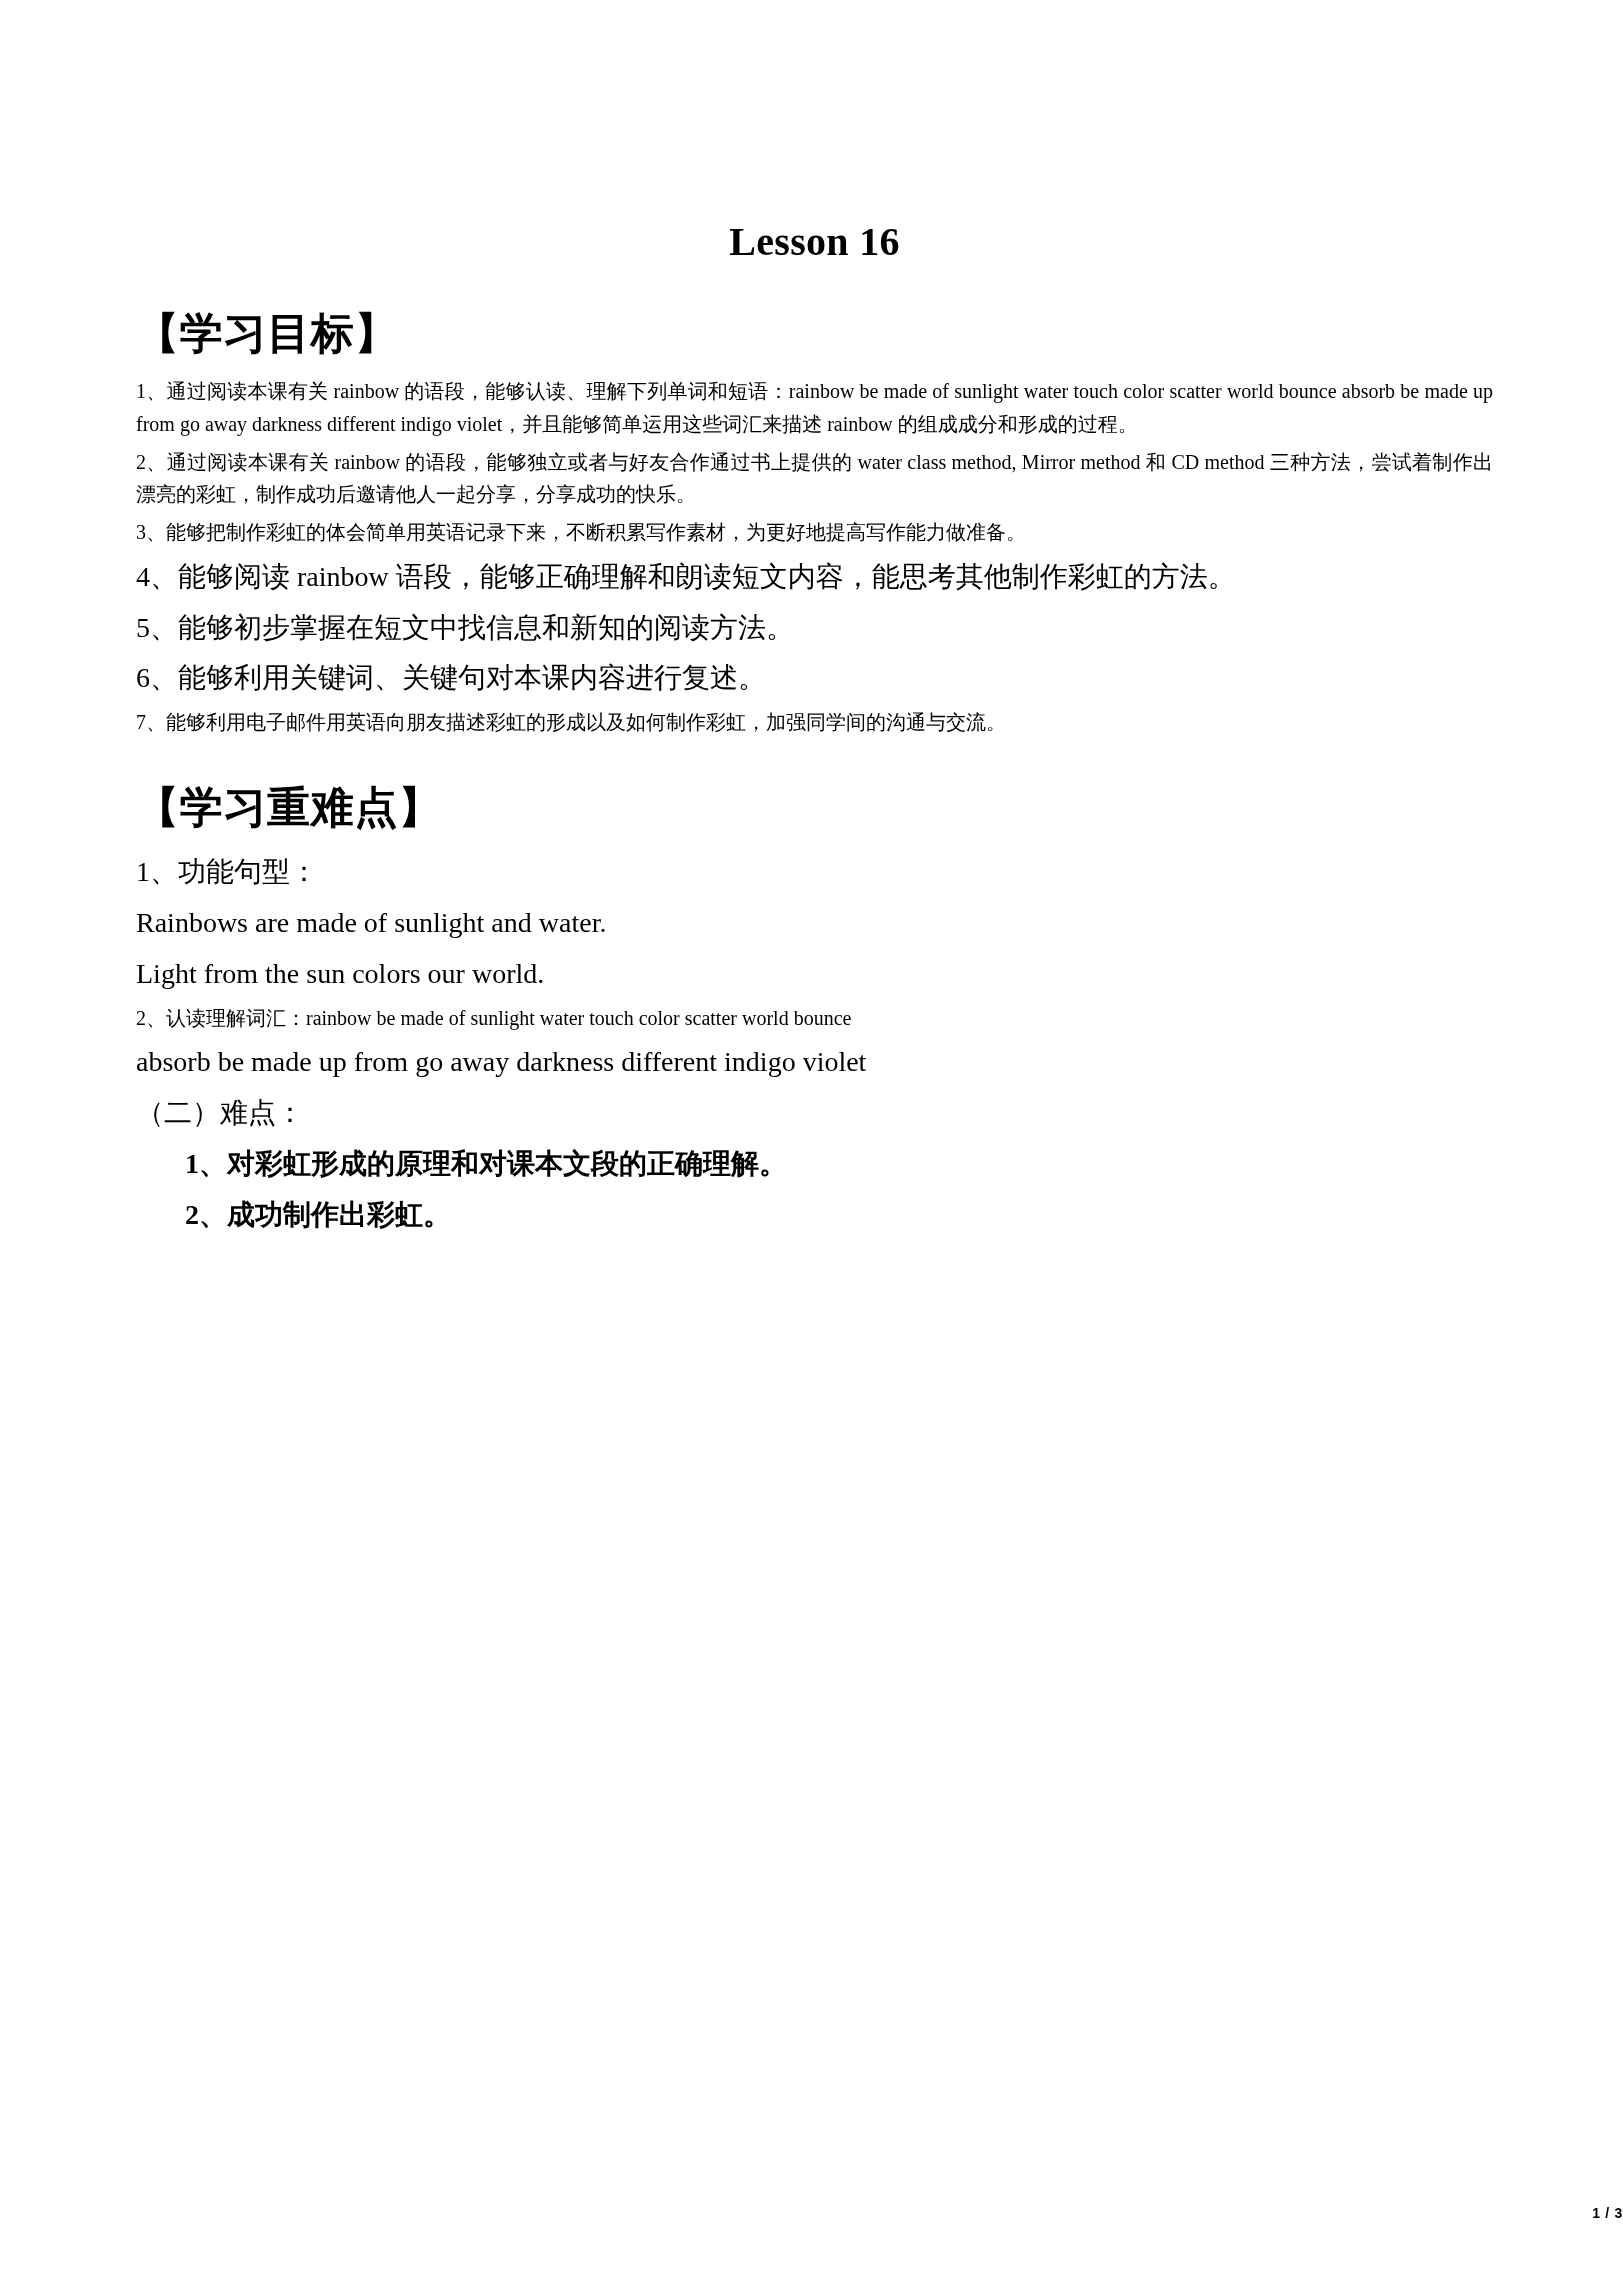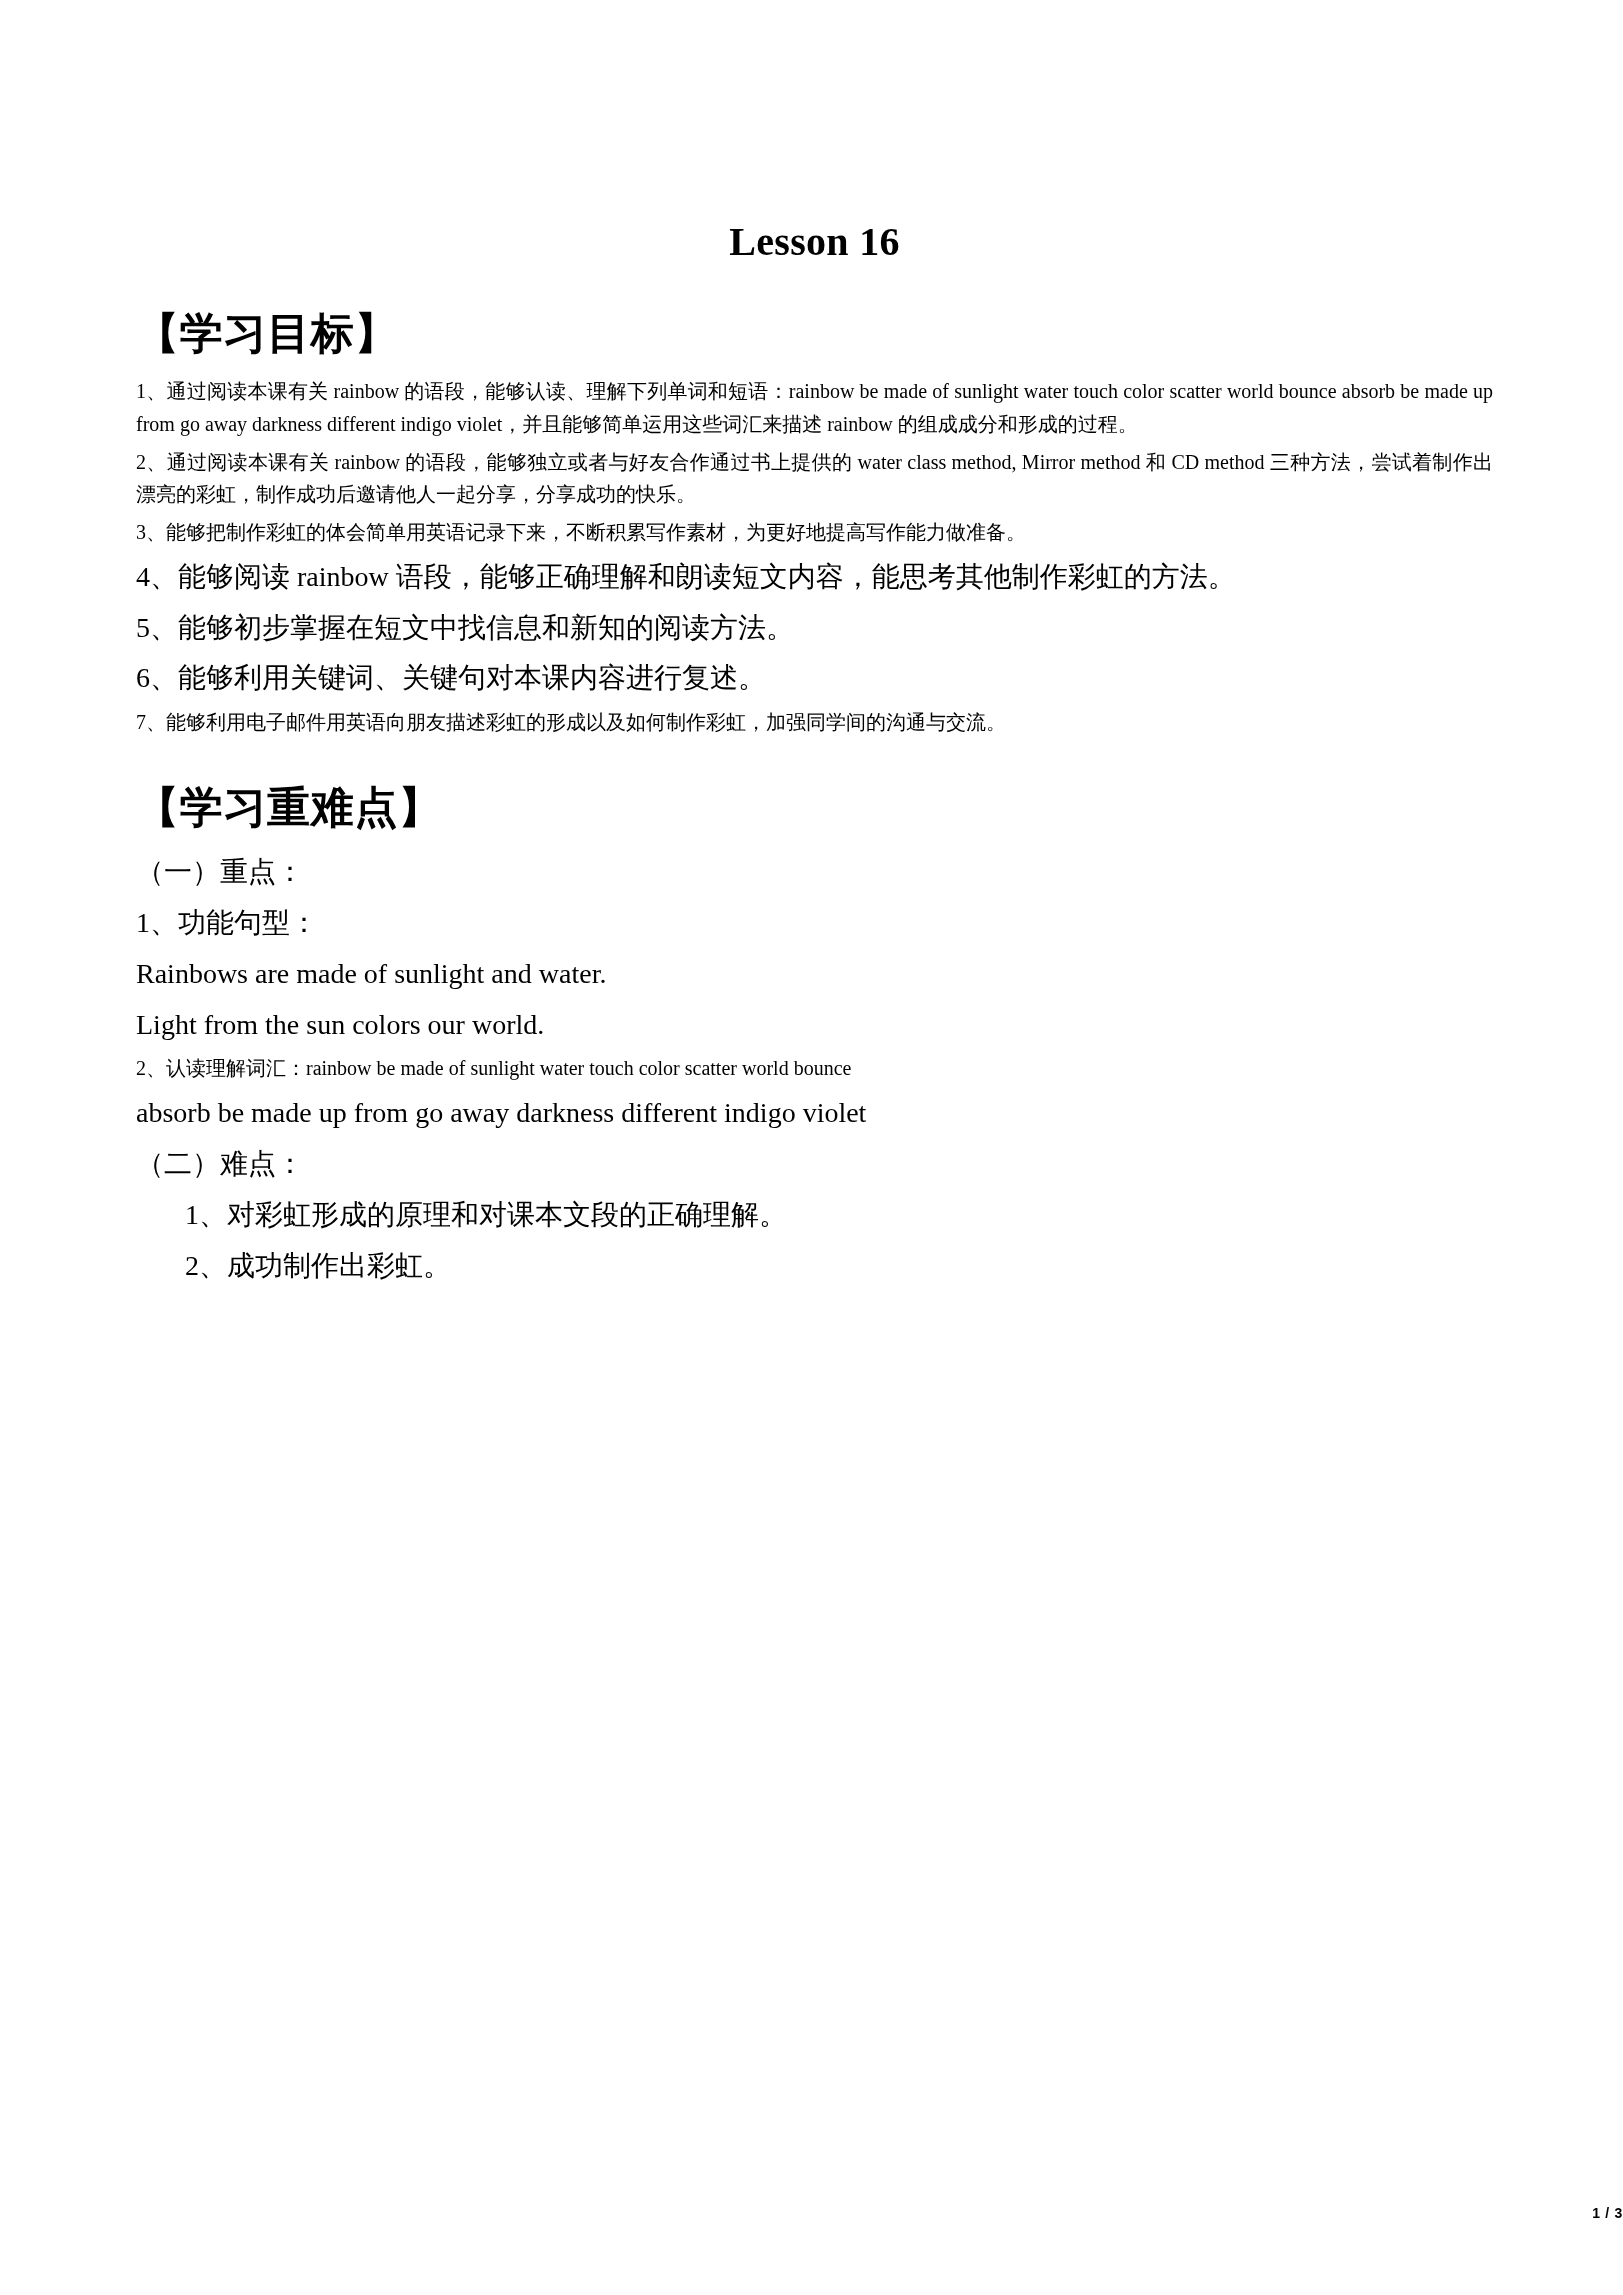--- a/index.html
+++ b/index.html
@@ -53,20 +53,21 @@
   }
   .plain {
     font-size: 28px;
     line-height: 1.62;
     margin: 0;
     padding-top: 5.5px;
     text-align: left;
   }
   .indent-1 {
     padding-left: 49px;
+    font-weight: bold;
   }
   .footer {
     position: absolute;
     left: 0;
     right: 0;
     bottom: 74px;
     text-align: right;
     font-size: 14px;
     font-weight: bold;
     font-family: "Liberation Sans", sans-serif;
@@ -86,21 +87,20 @@
     <p class="para spread">1、通过阅读本课有关 rainbow 的语段，能够认读、理解下列单词和短语：rainbow  be made of  sunlight  water  touch  color  scatter  world  bounce  absorb  be made up from  go away  darkness different  indigo violet，并且能够简单运用这些词汇来描述 rainbow 的组成成分和形成的过程。</p>
     <p class="para spread">2、通过阅读本课有关 rainbow 的语段，能够独立或者与好友合作通过书上提供的 water class method, Mirror method  和 CD method 三种方法，尝试着制作出漂亮的彩虹，制作成功后邀请他人一起分享，分享成功的快乐。</p>
     <p class="para spread">3、能够把制作彩虹的体会简单用英语记录下来，不断积累写作素材，为更好地提高写作能力做准备。</p>
     <p class="plain">4、能够阅读 rainbow 语段，能够正确理解和朗读短文内容，能思考其他制作彩虹的方法。</p>
     <p class="plain">5、能够初步掌握在短文中找信息和新知的阅读方法。</p>
     <p class="plain">6、能够利用关键词、关键句对本课内容进行复述。</p>
     <p class="para spread">7、能够利用电子邮件用英语向朋友描述彩虹的形成以及如何制作彩虹，加强同学间的沟通与交流。</p>
 
     <div class="section-heading">【学习重难点】</div>
 
-    <p class="plain">（一）重点：</p>
     <p class="plain">1、功能句型：</p>
     <p class="plain">Rainbows are made of sunlight and water.</p>
     <p class="plain">Light from the sun colors our world.</p>
     <p class="para spread">2、认读理解词汇：rainbow  be made of  sunlight  water  touch  color  scatter  world  bounce</p>
     <p class="plain">absorb  be made up from  go away  darkness different  indigo violet</p>
     <p class="plain">（二）难点：</p>
     <p class="plain indent-1">1、对彩虹形成的原理和对课本文段的正确理解。</p>
     <p class="plain indent-1">2、成功制作出彩虹。</p>
 
   </div>

